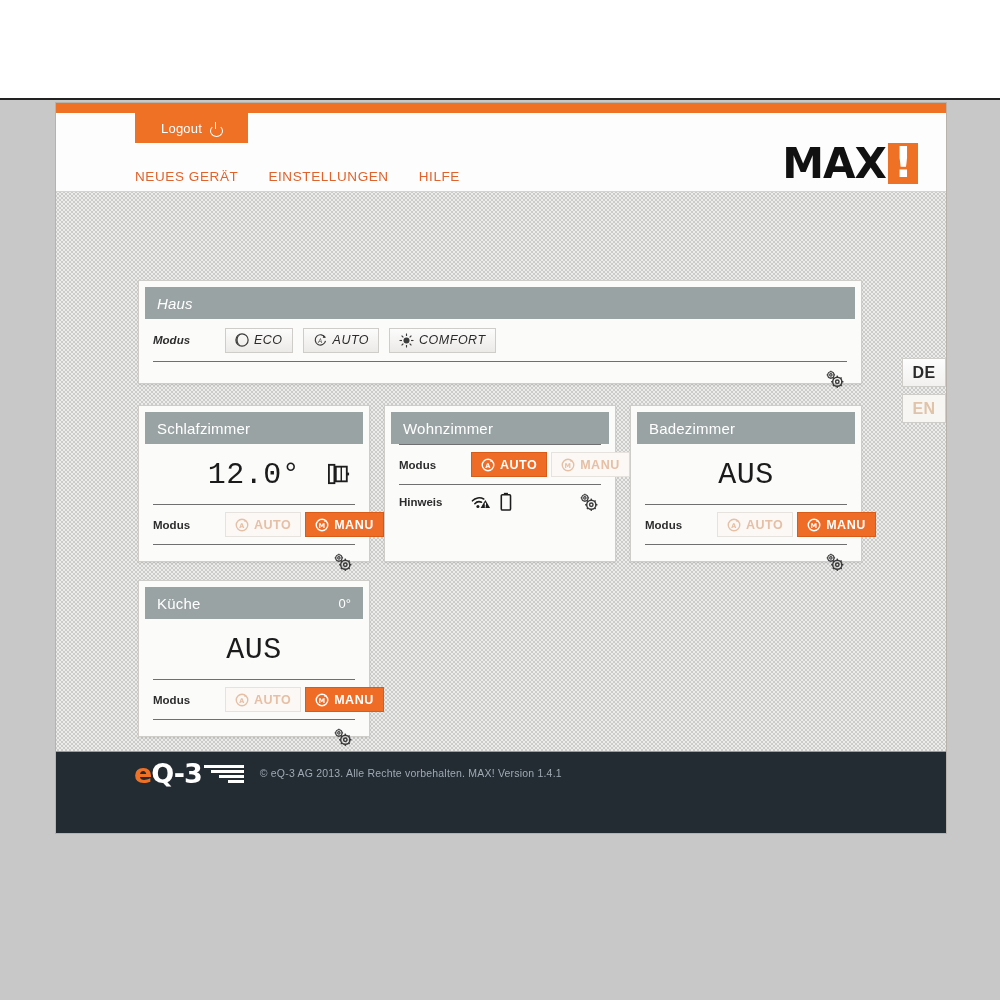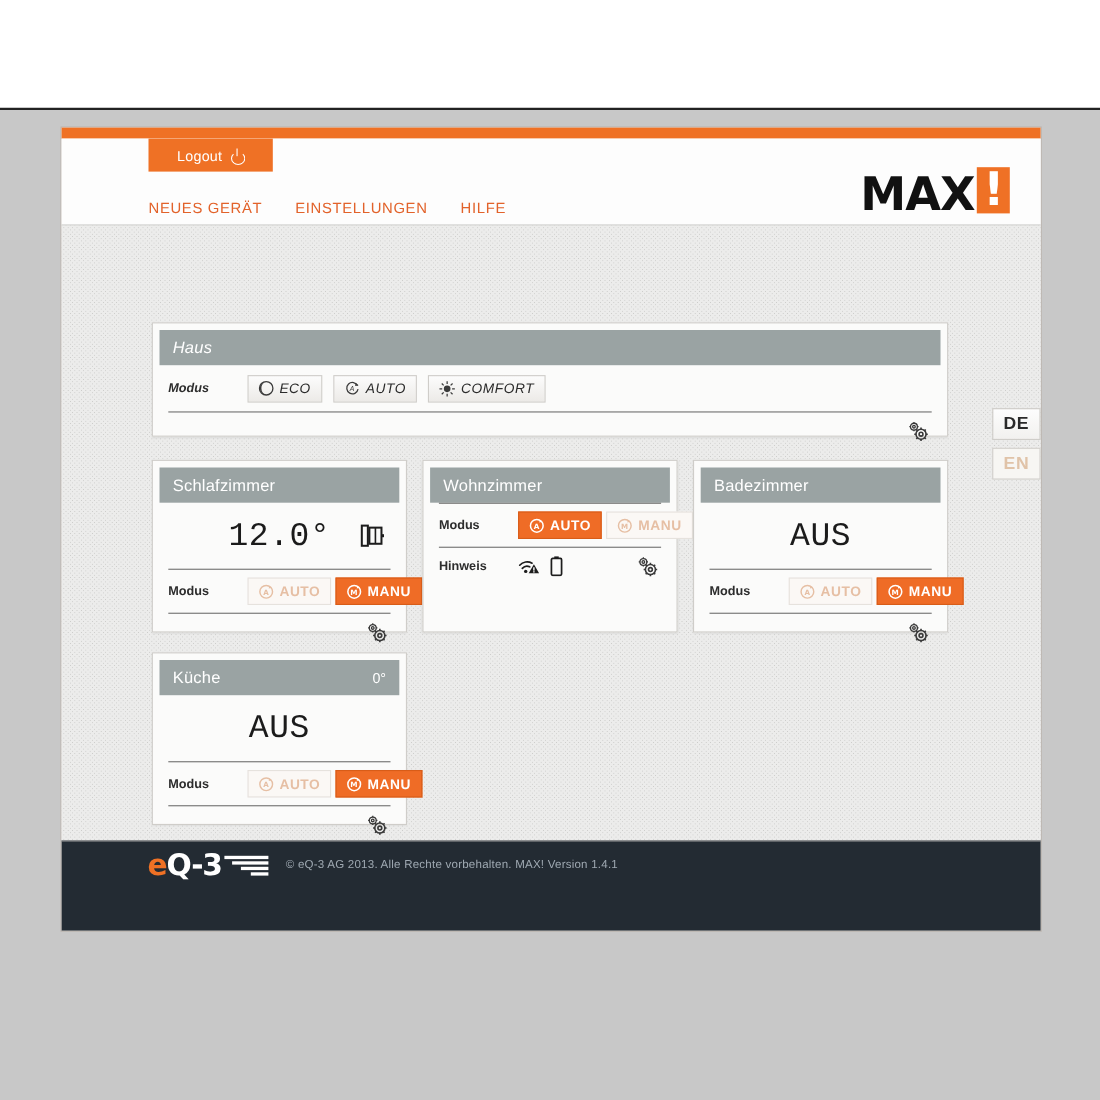--- a/index.html
+++ b/index.html
@@ -22,21 +22,21 @@
     position: absolute;
     left: 0; top: 98px;
     width: 1000px; height: 902px;
     background: #c8c8c8;
     border-top: 2px solid #222;
   }
 
   
   .window {
     position: absolute;
-    left: 56px; top: 116px;
+    left: 56px; top: 103px;
     width: 890px; height: 730px;
     background: #ffffff;
     box-shadow: 0 0 0 1px #b9b2ab;
   }
 
   .orange-bar {
     position: absolute; left: 0; top: 0;
     width: 890px; height: 10px;
     background: #ef7125;
   }
@@ -85,21 +85,21 @@
     display: flex; gap: 30px;
     font-size: 13.5px;
     color: #e2622a;
     letter-spacing: .6px;
   }
   .mainnav span { cursor: pointer; white-space: nowrap; }
 
   .brand {
     position: absolute;
     right: 28px; top: 26px;
-    display: flex; align-items: flex-start;
+    display: flex; align-items: center;
     font-size: 42px;
     font-weight: bold;
     letter-spacing: -1px;
     color: #111;
     font-family: "DejaVu Sans", sans-serif;
   }
   .brand .bang {
     background: #ef7125;
     color: #ffffff;
     margin-left: 2px;

